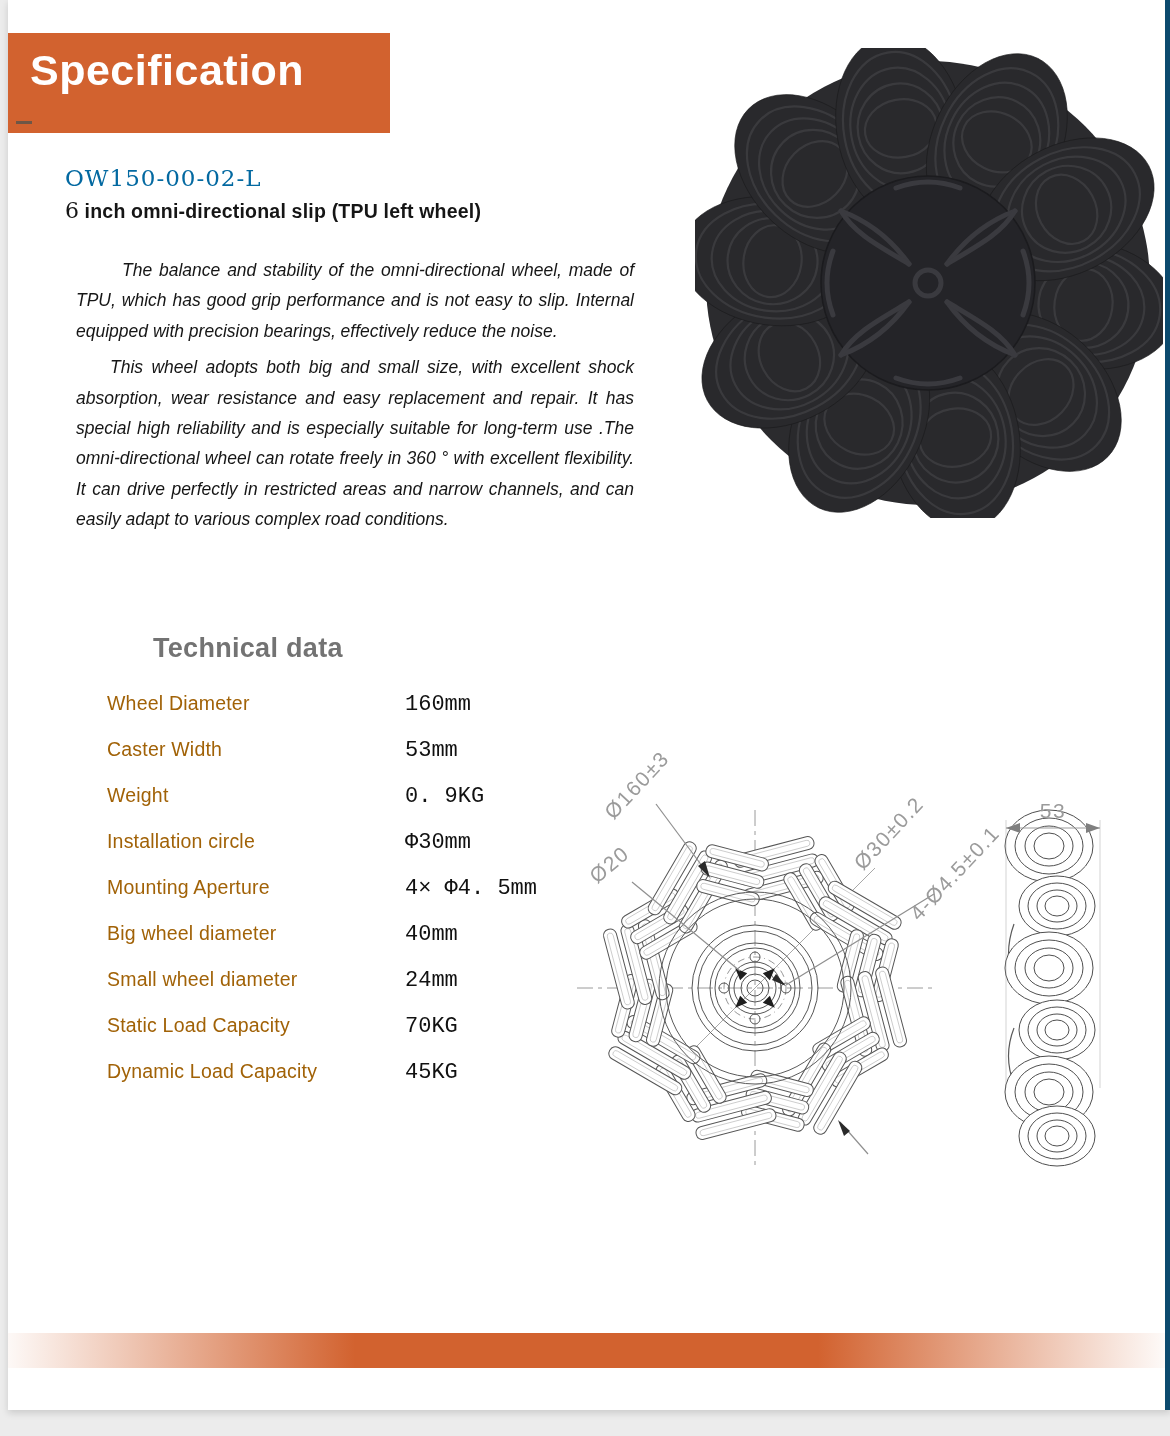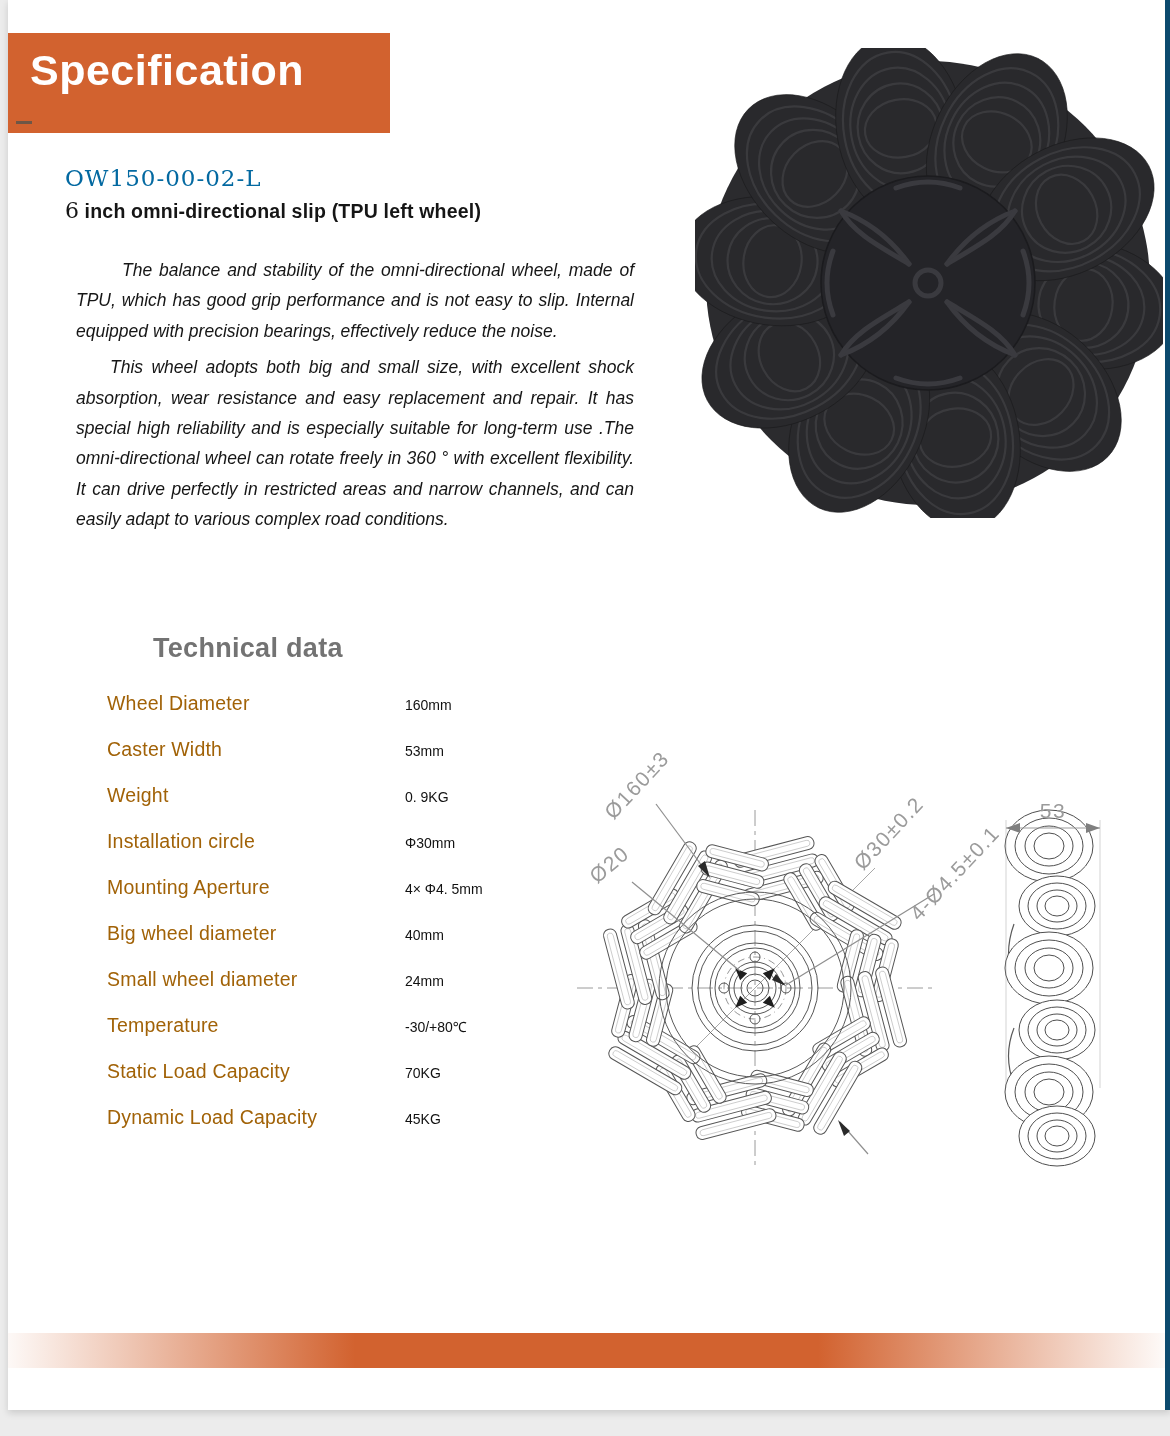--- a/index.html
+++ b/index.html
@@ -26,21 +26,21 @@
             color:#161616;text-align:justify;}
   .bodytext p{margin:4px;font-style:italic;}
   .bodytext p.p1{text-indent:46px;}
   .bodytext p.p2{margin-top:6px;text-indent:34px;}
   
   .tech-heading{position:absolute;left:105px;top:633px;font-size:27px;font-weight:700;color:#737373;
                 letter-spacing:.3px;margin-left:40px;}
   .spec-table{position:absolute;left:99px;top:692px;width:520px;}
   .spec-row{height:46px;display:flex;align-items:baseline;}
   .spec-label{display:inline-block;width:298px;font-size:19.5px;color:#a16207;letter-spacing:.2px;}
-  .spec-value{font-family:Liberation Sans, sans-serif;font-size:14px;color:#111;white-space:pre;}
+  .spec-value{font-family:Liberation Mono, monospace;font-size:22px;color:#111;white-space:pre;}
   
   .photo{position:absolute;left:687px;top:48px;width:468px;height:470px;}
   .drawing{position:absolute;left:514px;top:728px;width:656px;height:500px;}
   .drawing text.dim{font-family:"Liberation Sans",sans-serif;font-size:21px;fill:#9b9b9b;letter-spacing:1.5px;}
   
   .bottom-bar{position:absolute;left:0;top:1333px;width:100%;height:35px;
     background:linear-gradient(90deg,rgba(210,98,47,.04) 0%,rgba(210,98,47,.35) 10%,
       #d2622f 30%,#d2622f 70%,rgba(210,98,47,.45) 87%,rgba(210,98,47,.03) 100%);}
 </style>
 </head>
@@ -167,24 +167,20 @@
         </div>
       <div class="spec-row">
           <span class="spec-label">Big wheel diameter</span>
           <span class="spec-value">40mm</span>
         </div>
       <div class="spec-row">
           <span class="spec-label">Small wheel diameter</span>
           <span class="spec-value">24mm</span>
         </div>
       <div class="spec-row">
-          <span class="spec-label">Temperature</span>
-          <span class="spec-value">-30/+80℃</span>
-        </div>
-      <div class="spec-row">
           <span class="spec-label">Static Load Capacity</span>
           <span class="spec-value">70KG</span>
         </div>
       <div class="spec-row">
           <span class="spec-label">Dynamic Load Capacity</span>
           <span class="spec-value">45KG</span>
         </div>
     </div>
 
     <div class="drawing">

